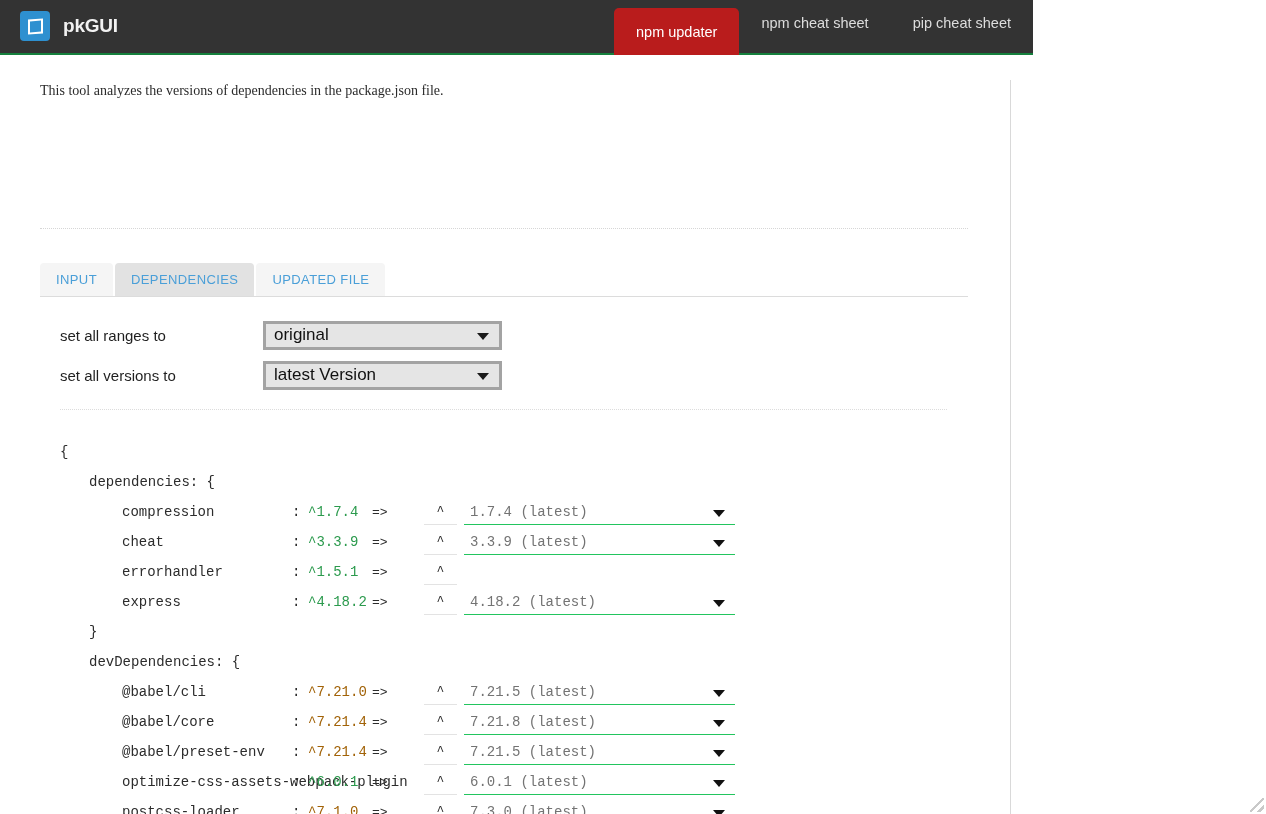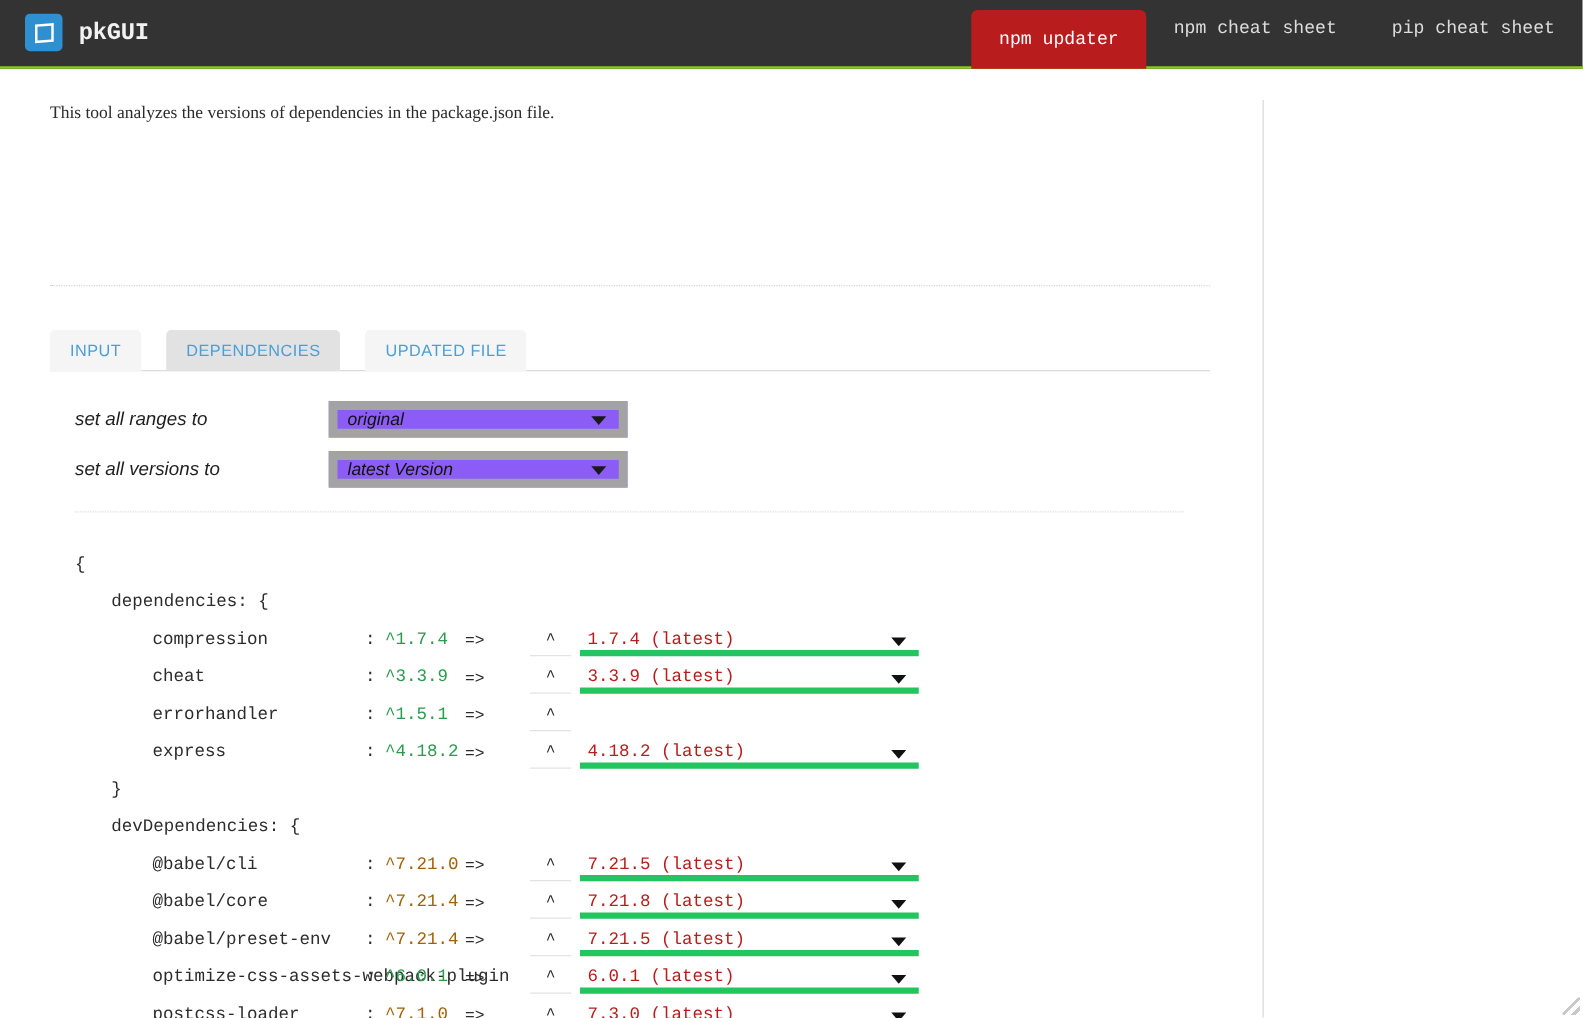--- a/index.html
+++ b/index.html
@@ -12,24 +12,23 @@
   body {
     font-family: "Liberation Sans", sans-serif;
     font-size: 15px;
     color: #222222;
   }
 
   
   .navbar {
     position: absolute;
     top: 0; left: 0;
-    width: 1266px; height: 55px;
+    width: 1033px; height: 55px;
     background: #333333;
-    border-bottom: 2px solid #84cc16;
-    font-family: Liberation Mono, monospace;
+    border-bottom: 2px solid #15803d;
   }
   .brand {
     position: absolute;
     left: 20px; top: 11px;
     display: flex;
     align-items: center;
     gap: 13px;
   }
   .brand-logo {
     width: 30px; height: 30px;
@@ -115,62 +114,62 @@
   }
 
   
   .subtabs {
     position: absolute;
     left: 0; top: 207px;
     width: 928px;
     height: 33px;
     border-bottom: 1px solid #dcdcdc;
     display: flex;
-    align-items: center;
-    gap: 20px;
+    align-items: flex-end;
+    gap: 2px;
   }
   .subtab {
     height: 33px;
     padding: 0 16px;
     display: flex;
     align-items: center;
     font-size: 13px;
     letter-spacing: 0.4px;
     color: #4a9fd8;
     background: #f5f5f5;
     border-radius: 4px 4px 0 0;
     cursor: pointer;
     white-space: nowrap;
   }
   .subtab.active {
     background: #e2e2e2;
   }
 
   
-  .settings { position: absolute; left: 20px; top: 258px; font-style: italic; }
+  .settings { position: absolute; left: 20px; top: 258px; }
   .setting-row {
     display: flex;
     align-items: center;
     height: 40px;
   }
   .setting-label {
     width: 203px;
     font-size: 15px;
     color: #1f1f1f;
   }
   .select-box {
     position: relative;
     width: 239px;
     height: 29px;
-    background: #8b5cf6;
-    border: 7px solid #a3a3a3;
+    background: #e5e5e5;
+    border: 3px solid #a3a3a3;
     display: flex;
     align-items: center;
     padding-left: 8px;
-    font-size: 14px;
+    font-size: 17px;
     color: #111111;
     cursor: pointer;
   }
   .select-box .caret {
     position: absolute;
     right: 10px; top: 50%;
     margin-top: -2px;
     width: 0; height: 0;
     border-left: 6px solid transparent;
     border-right: 6px solid transparent;
@@ -243,23 +242,23 @@
     font-size: 13px;
     cursor: pointer;
     margin-right: 7px;
   }
   .ver-select {
     position: relative;
     display: inline-block;
     width: 271px;
     height: 26px;
     line-height: 26px;
-    border-bottom: 5px solid #22c55e;
+    border-bottom: 1px solid #22c55e;
     padding-left: 6px;
-    color: #b91c1c;
+    color: #737373;
     font-size: 14px;
     cursor: pointer;
   }
   .ver-select .caret {
     position: absolute;
     right: 10px; top: 11px;
     width: 0; height: 0;
     border-left: 6px solid transparent;
     border-right: 6px solid transparent;
     border-top: 7px solid #111111;

